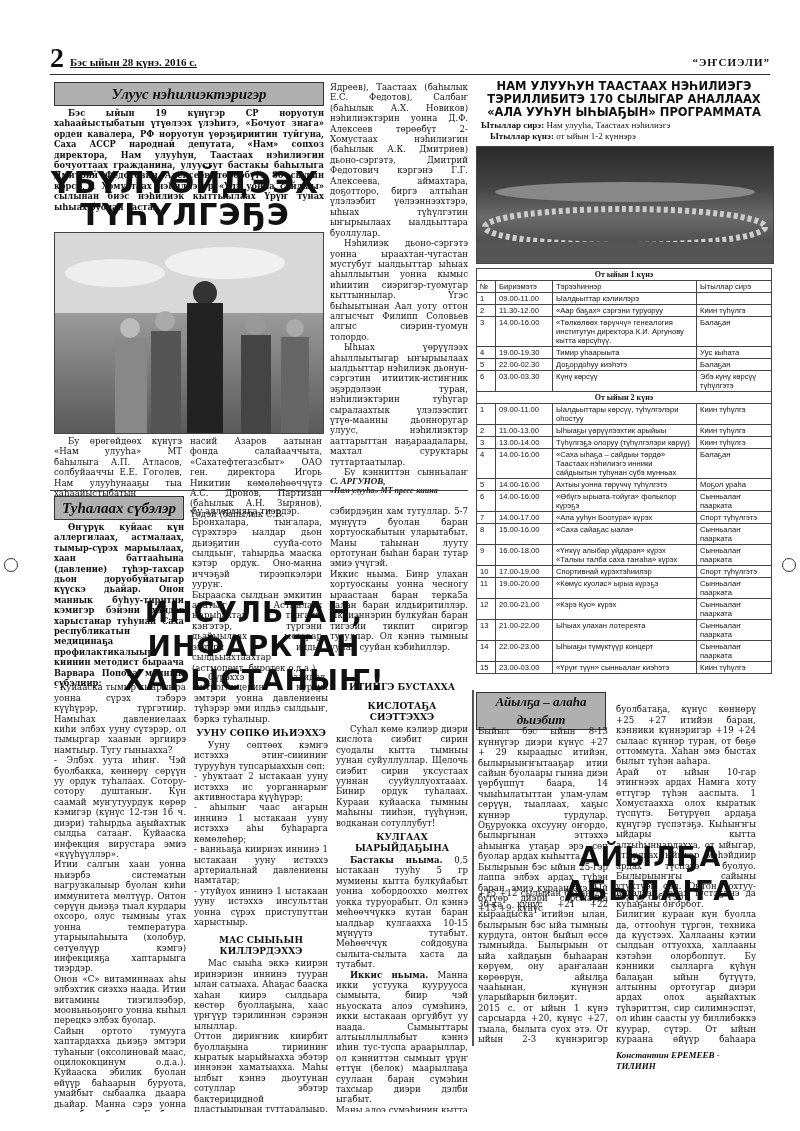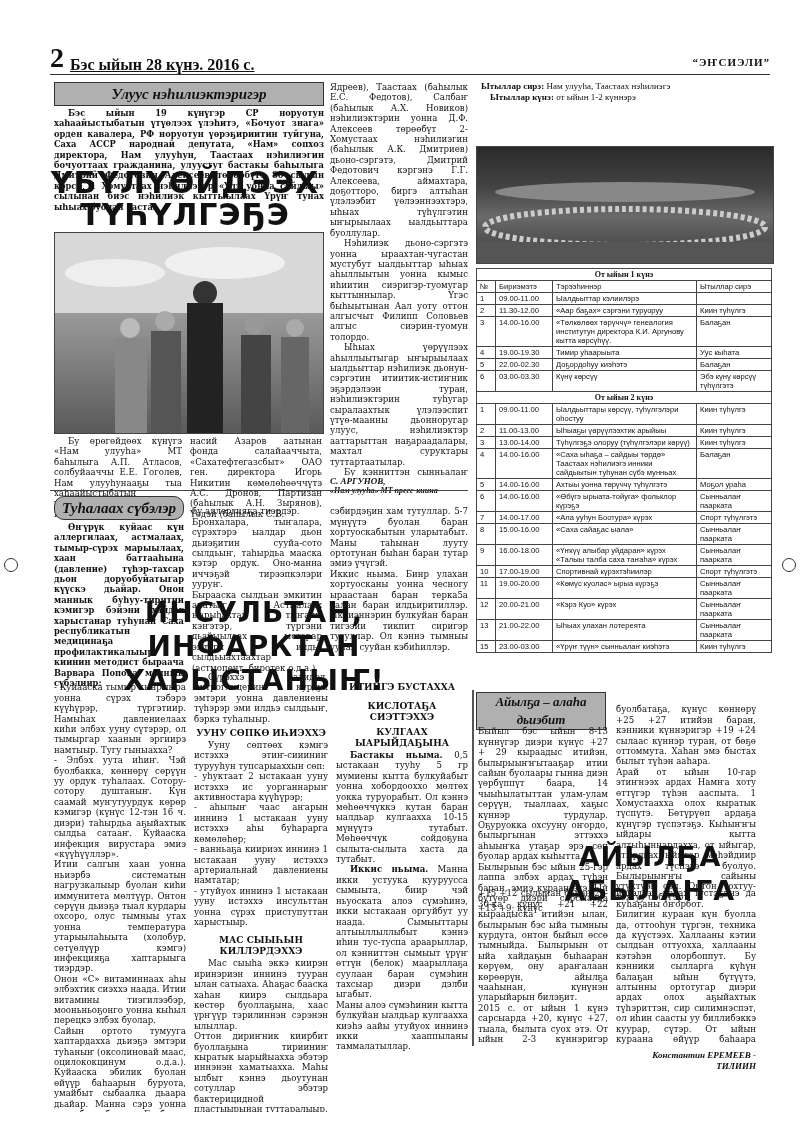--- a/index.html
+++ b/index.html
@@ -16,21 +16,21 @@
   table.sched td{border:1px solid #444;padding:1px 3px;vertical-align:top;}
   table.sched td.dayhdr{text-align:center;font-family:"Liberation Serif",serif;font-weight:bold;font-size:8px;}
   .regmark{width:12px;height:12px;border:1px solid #333;border-radius:50%;}
   .sub{font-weight:bold;text-align:center;font-size:9px;line-height:11px;margin:4px 0 1px;}
 </style>
 </head>
 <body>
 
 <div class="abs" style="left:50px;top:48px;width:720px;height:26px;border-bottom:1px solid #333;">
   <span class="abs serif bold" style="left:0;top:-6px;font-size:28px;">2</span>
-  <span class="abs serif bold" style="left:20px;top:8px;font-size:16px;text-decoration:underline;">Бэс ыйын 28 күнэ. 2016 с.</span>
+  <span class="abs serif bold" style="left:20px;top:8px;font-size:11px;text-decoration:underline;">Бэс ыйын 28 күнэ. 2016 с.</span>
   <span class="abs serif bold" style="right:0;top:8px;font-size:11px;letter-spacing:1px;">“ЭҤСИЭЛИ”</span>
 </div>
 
 <div class="abs regmark" style="left:4px;top:558px;"></div>
 <div class="abs regmark" style="left:782px;top:558px;"></div>
 
 <div class="abs sechead" style="left:54px;top:82px;width:268px;text-align:center;">Улуус нэһилиэктэригэр</div>
 <div class="abs col bold" style="left:54px;top:108px;width:270px;font-size:8.3px;">
   <p>Бэс ыйын 19 күнүгэр СР норуотун хаһаайыстыбатын үтүөлээх үлэһитэ, «Бочуот знага» орден кавалера, РФ норуотун үөрэҕириитин туйгуна, Саха АССР народнай депутата, «Нам» сопхоз директора, Нам улууһун, Таастаах нэһилиэгин бочуоттаах гражданина, улуустут бастакы баһылыга Дмитрий Федотович Алексеев төрөөбүтэ 80 сылын көрсө, 1 Хомустаах нэһилиэгэр «Үлэ уонна сайдыы» сылынан биэс нэһилиэк кыттыылаах Үрүҥ тунах ыһыах буолан ааста.</p>
 </div>
@@ -66,20 +66,25 @@
   <p>Нэһилиэк дьоно-сэргэтэ уонна ыраахтан-чугастан мустубут ыалдьыттар ыһыах аһыллыытын уонна кымыс иһиитин сиэригэр-туомугар кыттыннылар. Үгэс быһыытынан Аал уоту оттон алгысчыт Филипп Соловьев алгыс сиэрин-туомун толордо.</p>
   <p>Ыһыах үөрүүлээх аһыллыытыгар ыҥырыылаах ыалдьыттар нэһилиэк дьонун-сэргэтин итиитик-истиҥник эҕэрдэлээн туран, нэһилиэктэрин туһугар сыралаахтык үлэлээспит үтүө-маанны дьонноругар улуус, нэһилиэктэр ааттарыттан наҕараадалары, махтал суруктары туттартаатылар.</p>
   <p>Бу кэнниттэн сынньалаҥ араас көрүүгэ тэнийдэ, күрэхтэр, ырыа-тойук, үҥкүү-битии буолла. Ол курдук, "Эҕэрдэ, үлэһит норуокка" уус-уран самодеятельность концерта, "Сахам маны талба таҥаһа" күрэх, "Үлэни уруйдуур" оһуохай күрэҕэ, "Кэтит кэскиллээх аҕа ууһа" аймахтар ыпарыһан күрэх, "Кэдэгэй ооньуулара" куустэхтэр-быһыйлар күөн күрэстэрэ ыытылынна. Ордорго анаан «Уһун суһуох», «Ат сүүрдүүтэ» күрэхтэр буоллулар.</p>
 </div>
 <div class="abs serif" style="left:330px;top:476px;width:138px;font-size:9px;line-height:10px;font-weight:bold;font-style:italic;">
   <div>С. АРГУНОВ,</div>
   <div style="font-size:8px;">«Нам улууһа» МТ пресс-киина</div>
 </div>
 
 <div class="abs" style="left:476px;top:80px;width:296px;">
+  <div class="bigtitle" style="font-size:11.5px;line-height:13px;letter-spacing:0;">
+    <div>НАМ УЛУУҺУН ТААСТААХ НЭҺИЛИЭГЭ</div>
+    <div>ТЭРИЛЛИБИТЭ 170 СЫЛЫГАР АНАЛЛААХ</div>
+    <div>«АЛА УУҺУН ЫҺЫАҔЫН» ПРОГРАММАТА</div>
+  </div>
   <div class="serif" style="font-size:9px;line-height:11px;margin-left:5px;margin-top:1px;">
     <b>Ытыллар сирэ:</b>
     <span>Нам улууһа, Таастаах нэһилиэгэ</span>
   </div>
   <div class="serif" style="font-size:9px;line-height:11px;margin-left:14px;">
     <b>Ытыллар күнэ:</b>
     <span>от ыйын 1-2 күннэрэ</span>
   </div>
 </div>
 <div class="abs photo" style="left:476px;top:146px;width:296px;height:116px;background:linear-gradient(180deg,#2a2a2a 0%,#444 35%,#6a6a6a 60%,#3a3a3a 100%);">
@@ -212,31 +217,37 @@
           <td>«Кэрэ Куо» күрэх</td>
           <td>Сынньалаҥ паарката</td>
         </tr>
     <tr>
           <td>13</td>
           <td>21.00-22.00</td>
           <td>Ыһыах улахан лотереята</td>
           <td>Сынньалаҥ паарката</td>
         </tr>
     <tr>
+          <td>14</td>
+          <td>22.00-23.00</td>
+          <td>Ыһыаҕы түмүктүүр концерт</td>
+          <td>Сынньалаҥ паарката</td>
+        </tr>
+    <tr>
           <td>15</td>
           <td>23.00-03.00</td>
           <td>«Үрүҥ түүн» сынньалаҥ киэһэтэ</td>
           <td>Киин түһүлгэ</td>
         </tr>
   </tbody>
     </table>
 </div>
 
 <div class="abs" style="left:50px;top:490px;width:418px;border-top:1px solid #444;"></div>
-<div class="abs sechead" style="left:54px;top:496px;width:128px;border-radius:10px;">Туһалаах сүбэлэр</div>
+<div class="abs sechead" style="left:54px;top:496px;width:128px;">Туһалаах сүбэлэр</div>
 <div class="abs col bold" style="left:54px;top:522px;width:130px;font-size:8.3px;">
   <p>Өҥүрүк куйаас күн аллергилаах, астмалаах, тымыр-сүрэх марыылаах, хаан баттааһына (давление) түһэр-тахсар дьон доруобуйатыгар күүскэ дьайар. Онон маннык буһуу-тиритии кэмигэр бэйэни хайдах харыстанар туһунан Саха республикатын медицинаҕа профилактикалыыр киинин методист быраача Варвара Попова маннык сүбэлиир:</p>
 </div>
 <div class="abs col" style="left:192px;top:496px;width:130px;white-space:pre-line;text-indent:0;">
   <span>бу аллергияҕа тиэрдэр.
 Бронхалара, тыҥалара, сүрэхтэрэ ыалдар дьон дьиэҕитин сууйа-сото сылдьыҥ, таһырдьа мааска кэтэр ордук. Оно-манна иччэҕэй тирээпкэлэри ууруҥ.
 Быраaска сылдьан эмкитин анатыҥ. Астмалаах ыарыһахтар тыҥаны кэҥэтэр, түргэни дьайыылаах ыстарар эмтэри илдьэ сылдьыахтаахтар (астмопент, биротек о.д.а.).</span>
 </div>
 <div class="abs col" style="left:330px;top:496px;width:138px;white-space:pre-line;">
   <span>сэбирдэҕин хам тутуллар. 5-7 мүнүүтэ буолан баран хортуоскабытын уларытабыт. Маны таһынан лууту ортотунан быһан баран тутар эмиэ үчүгэй.
@@ -264,20 +275,21 @@
 - утуйуох иннинэ 1 ыстакаан ууну истэххэ инсульттан уонна сүрэх приступуттан харыстыыр.</p>
   <div class="sub" style="margin-top:8px;">МАС СЫЫҺЫН КИЛЛЭРДЭХХЭ</div>
   <p style="white-space:pre-line">Мас сыыһа эккэ киирэн иринэриэн иннинэ тууран ылан сатыаха. Аһаҕас бааска хаһан киирэ сылдьара көстөр буоллаҕына, хаас үрҥүүр тэрилиннэн сэрэнэн ылыллар.
 Оттон дириҥник киирбит буоллаҕына тирииниҥ кыратык ыарыйыахха эбэтэр иннэнэн хаматыахха. Маһы ылбыт кэннэ дьоутунан сотуллар эбэтэр бактерицидной пластыырынан туттаралыыр.
 Мас сыыһын ылбыт кэннитэн тула өттө кытаран-наҕаран ардаҕына түргэнник быраaска көрдөрүөххэ наада. Итии пааргa өнчү тутумаҥ.</p>
 
 </div>
 <div class="abs col" style="left:336px;top:672px;width:132px;height:440px;">
   <div class="sub" style="margin-top:10px;">ИТИИГЭ БУСТАХХА</div>
   <div class="sub" style="margin-top:8px;">КИСЛОТАҔА СИЭТТЭХХЭ</div>
+  <p>Суһал көмө кэлиэр диэри кислота сиэбит сирин суодалы кытта тымныы уунан суйуллуллар. Щелочь сиэбит сирин уксустаах ууннан сууйуллуохтааах. Бинир ордук туһалаах. Кураан куйааска тымныы маһыны тииһэн, түүһүнэн, водканан сотуллубут!</p>
   <div class="sub">КУЛГААХ ЫАРЫЙДАҔЫНА</div>
   <p><b>Бастакы ньыма.</b> <span>0,5 ыстакаан тууһу 5 гр мумиены кытта булкуйабыт уонна хобордооххо мөлтөх уокка туруорабыт. Ол кэннэ мөһөөччүккэ кутан баран ыалдьар кулгаахха 10-15 мүнүүтэ тутабыт. Мөһөөччүк сойдоҕуна сылыта-сылыта хаста да тутабыт.</span></p>
   <p style="white-space:pre-line"><b>Иккис ньыма.</b> <span>Манна икки устуука кууруусса сымыыта, биир чэй ньуоската алоэ сүмэһинэ, икки ыстакаан оргуйбут уу наада. Сымыыттары алтыыллыллыбыт кэннэ иһин тус-туспа араарыллар, ол кэнниттэн сымыыт үрүҥ өттүн (белок) маарыллаҕа суулаан баран сүмэһин тахсыар диэри дэлби ыгабыт.
 Маны алоэ сүмэһинин кытта булкуйан ыалдьар кулгаахха киэһэ аайы утуйуох иннинэ икки хааппыланы таммалатыллар.</span></p>
 
 </div>
 
 <div class="abs" style="left:472px;top:690px;width:2px;height:356px;background:#555;"></div>
 <div class="abs sechead" style="left:476px;top:692px;width:128px;font-size:13px;line-height:18px;">Айылҕа – алаһа дьиэбит</div>
 <div class="abs col" style="left:478px;top:716px;width:130px;white-space:pre-line;">
@@ -291,16 +303,16 @@
 <div class="abs bigtitle" style="left:500px;top:840px;width:300px;font-size:27px;line-height:34px;">АЙЫЛҔА АБЫЛАҤА</div>
 <div class="abs col" style="left:478px;top:878px;width:130px;height:168px;white-space:pre-line;">
   <span>+15 +12 сылыйан баран 29-30-ка күнүс +21 +22 кыраадыска итийэн ылан, былырыын бэс ыйа тымныы курдута, онтон быйыл өссө тымныйда. Былырыын от ыйа хайдаҕын быһааран көрүөм, ону араҥалаан көрөөрүн, айылҕа чааһынан, күнүнэн уларыйарын билэҕит.
 2015 с. от ыйын 1 күнэ сарсыарда +20, күнүс +27, тыала, былыта суох этэ. От ыйын 2-3 күннэригэр тыаллаах, күнүс +25; 4-12 чыыһылаҕа диэри кураан, күнүс +17; +25; +28; +31; +30; 9-10 чыыһылаҕа күнүс +34 +35 итийэн ылбыта. 11-13 күннэргэ +27;+28; +30, 14 чыыһылаҕа +33, кураан күннэр турбуттара. 15-16 чыыһылаларга +26 +28, онтон 17-18 чыыһылаларга +32 +33 итии күннэр, ый бүтүөр диэри</span>
 </div>
 <div class="abs col" style="left:616px;top:878px;width:140px;height:170px;white-space:pre-line;">
   <span>илгэлээх ардах түстэҕинэ да куһаҕаны оҥорбот.
 Билигин кураан күн буолла да, оттооһун түргэн, техника да күүстээх. Халлааны кэтии сылдьан оттуохха, халлааны кэтэһэн олорбоппут. Бу кэнники сылларга күһүн балаҕан ыйын бүтүүтэ, алтынны ортотугар диэри ардах олох аҕыйахтык түһэриттэн, сир силимнэспэт, ол иһин саасты уу биллибэккэ куурар, сүтэр. От ыйын кураана өйүүр баһаара турарыгар олус кутталлаах.
 ААспыт сыллары тэҥнээн көрдүүннэр диэн суруйдум. Билгэлээһин буолбатах, сылыктааһын буолуон сөп. Билигин 25-30 чыыһылаҕа диэри улаханнык, уһуннук ардыыра буоллар, күүтэбит.</span>
 </div>
-<div class="abs serif" style="left:616px;top:1050px;width:140px;text-align:right;font-weight:bold;font-style:italic;font-size:9px;line-height:11px;">
+<div class="abs serif" style="left:616px;top:1050px;width:140px;font-weight:bold;font-style:italic;font-size:9px;line-height:11px;">
   <div>Константин ЕРЕМЕЕВ -</div>
   <div>ТИЛИИН</div>
 </div>
 
 </body></html>

